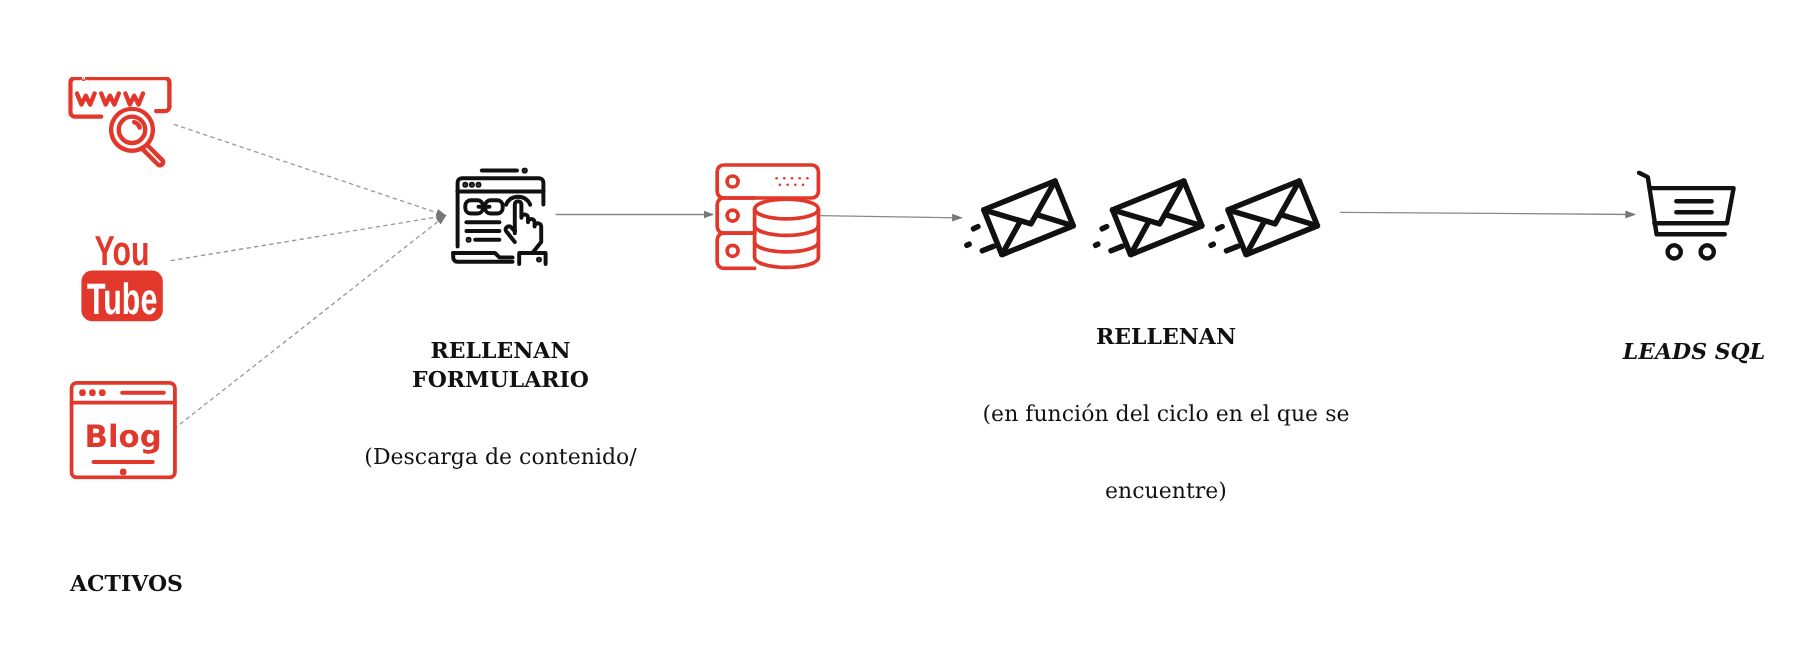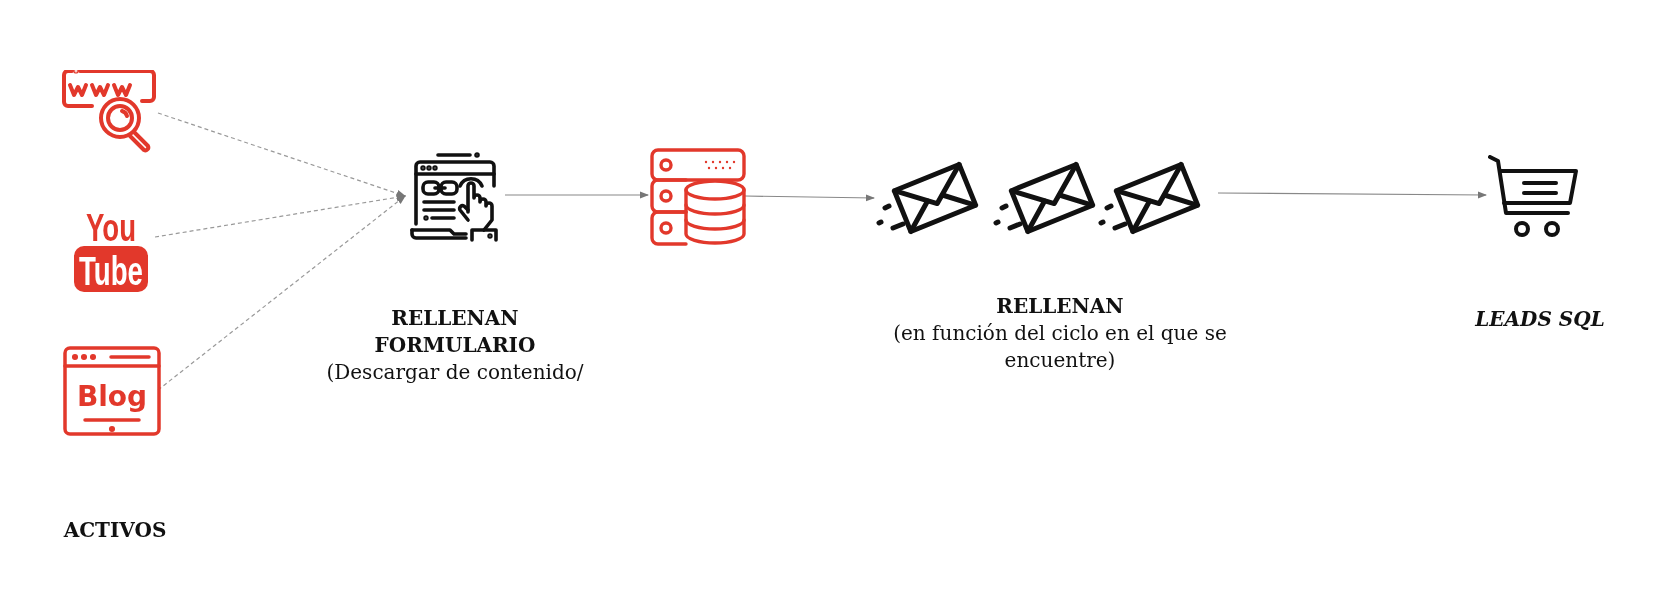--- a/index.html
+++ b/index.html
@@ -2,21 +2,21 @@
 <html><head>
   <meta charset="utf-8">
   <style>
     html, body { margin: 0; padding: 0; background: #ffffff; }
     body { width: 1654px; height: 598px; position: relative; overflow: hidden;
            font-family: "DejaVu Serif", "Liberation Serif", serif; color: #111; }
     .abs { position: absolute; }
     svg.connectors { position: absolute; left: 0; top: 0; width: 1654px; height: 598px; }
     .label { position: absolute; text-align: center; font-size: 20px; line-height: 27px; }
     .label .title { font-weight: bold; display: block; }
-    .label .sub { font-weight: normal; display: block; }
+    .label .sub { font-weight: normal; display: block; margin-top: 43px; }
     .icon svg { display: block; }
   </style>
 </head>
 <body>
 
 <svg class="connectors" viewBox="0 0 1654 598">
   <defs>
     <marker id="arr" markerWidth="8" markerHeight="8" refX="7" refY="4" orient="auto">
       <path d="M0,1 L8,4 L0,7 Z" fill="#777"></path>
     </marker>
@@ -167,21 +167,21 @@
     <line x1="36" y1="28" x2="68" y2="28"></line>
     <line x1="36" y1="38" x2="68" y2="38"></line>
     <circle cx="34" cy="74" r="6"></circle>
     <circle cx="64" cy="74" r="6"></circle>
   </svg>
 </div>
 
 <div class="label" style="left:310px; top:305px; width:290px;">
   <span class="title">RELLENAN</span>
   <span class="title">FORMULARIO</span>
-  <span class="sub">(Descargar de contenido/</span>
+  <span class="sub">(Descarga de contenido/</span>
 </div>
 
 <div class="label" style="left:860px; top:293px; width:400px;">
   <span class="title">RELLENAN</span>
   <span class="sub">(en función del ciclo en el que se</span>
   <span class="sub">encuentre)</span>
 </div>
 
 <div class="label" style="left:1450px; top:306px; width:180px;font-style:italic;">
   <span class="title">LEADS SQL</span>

